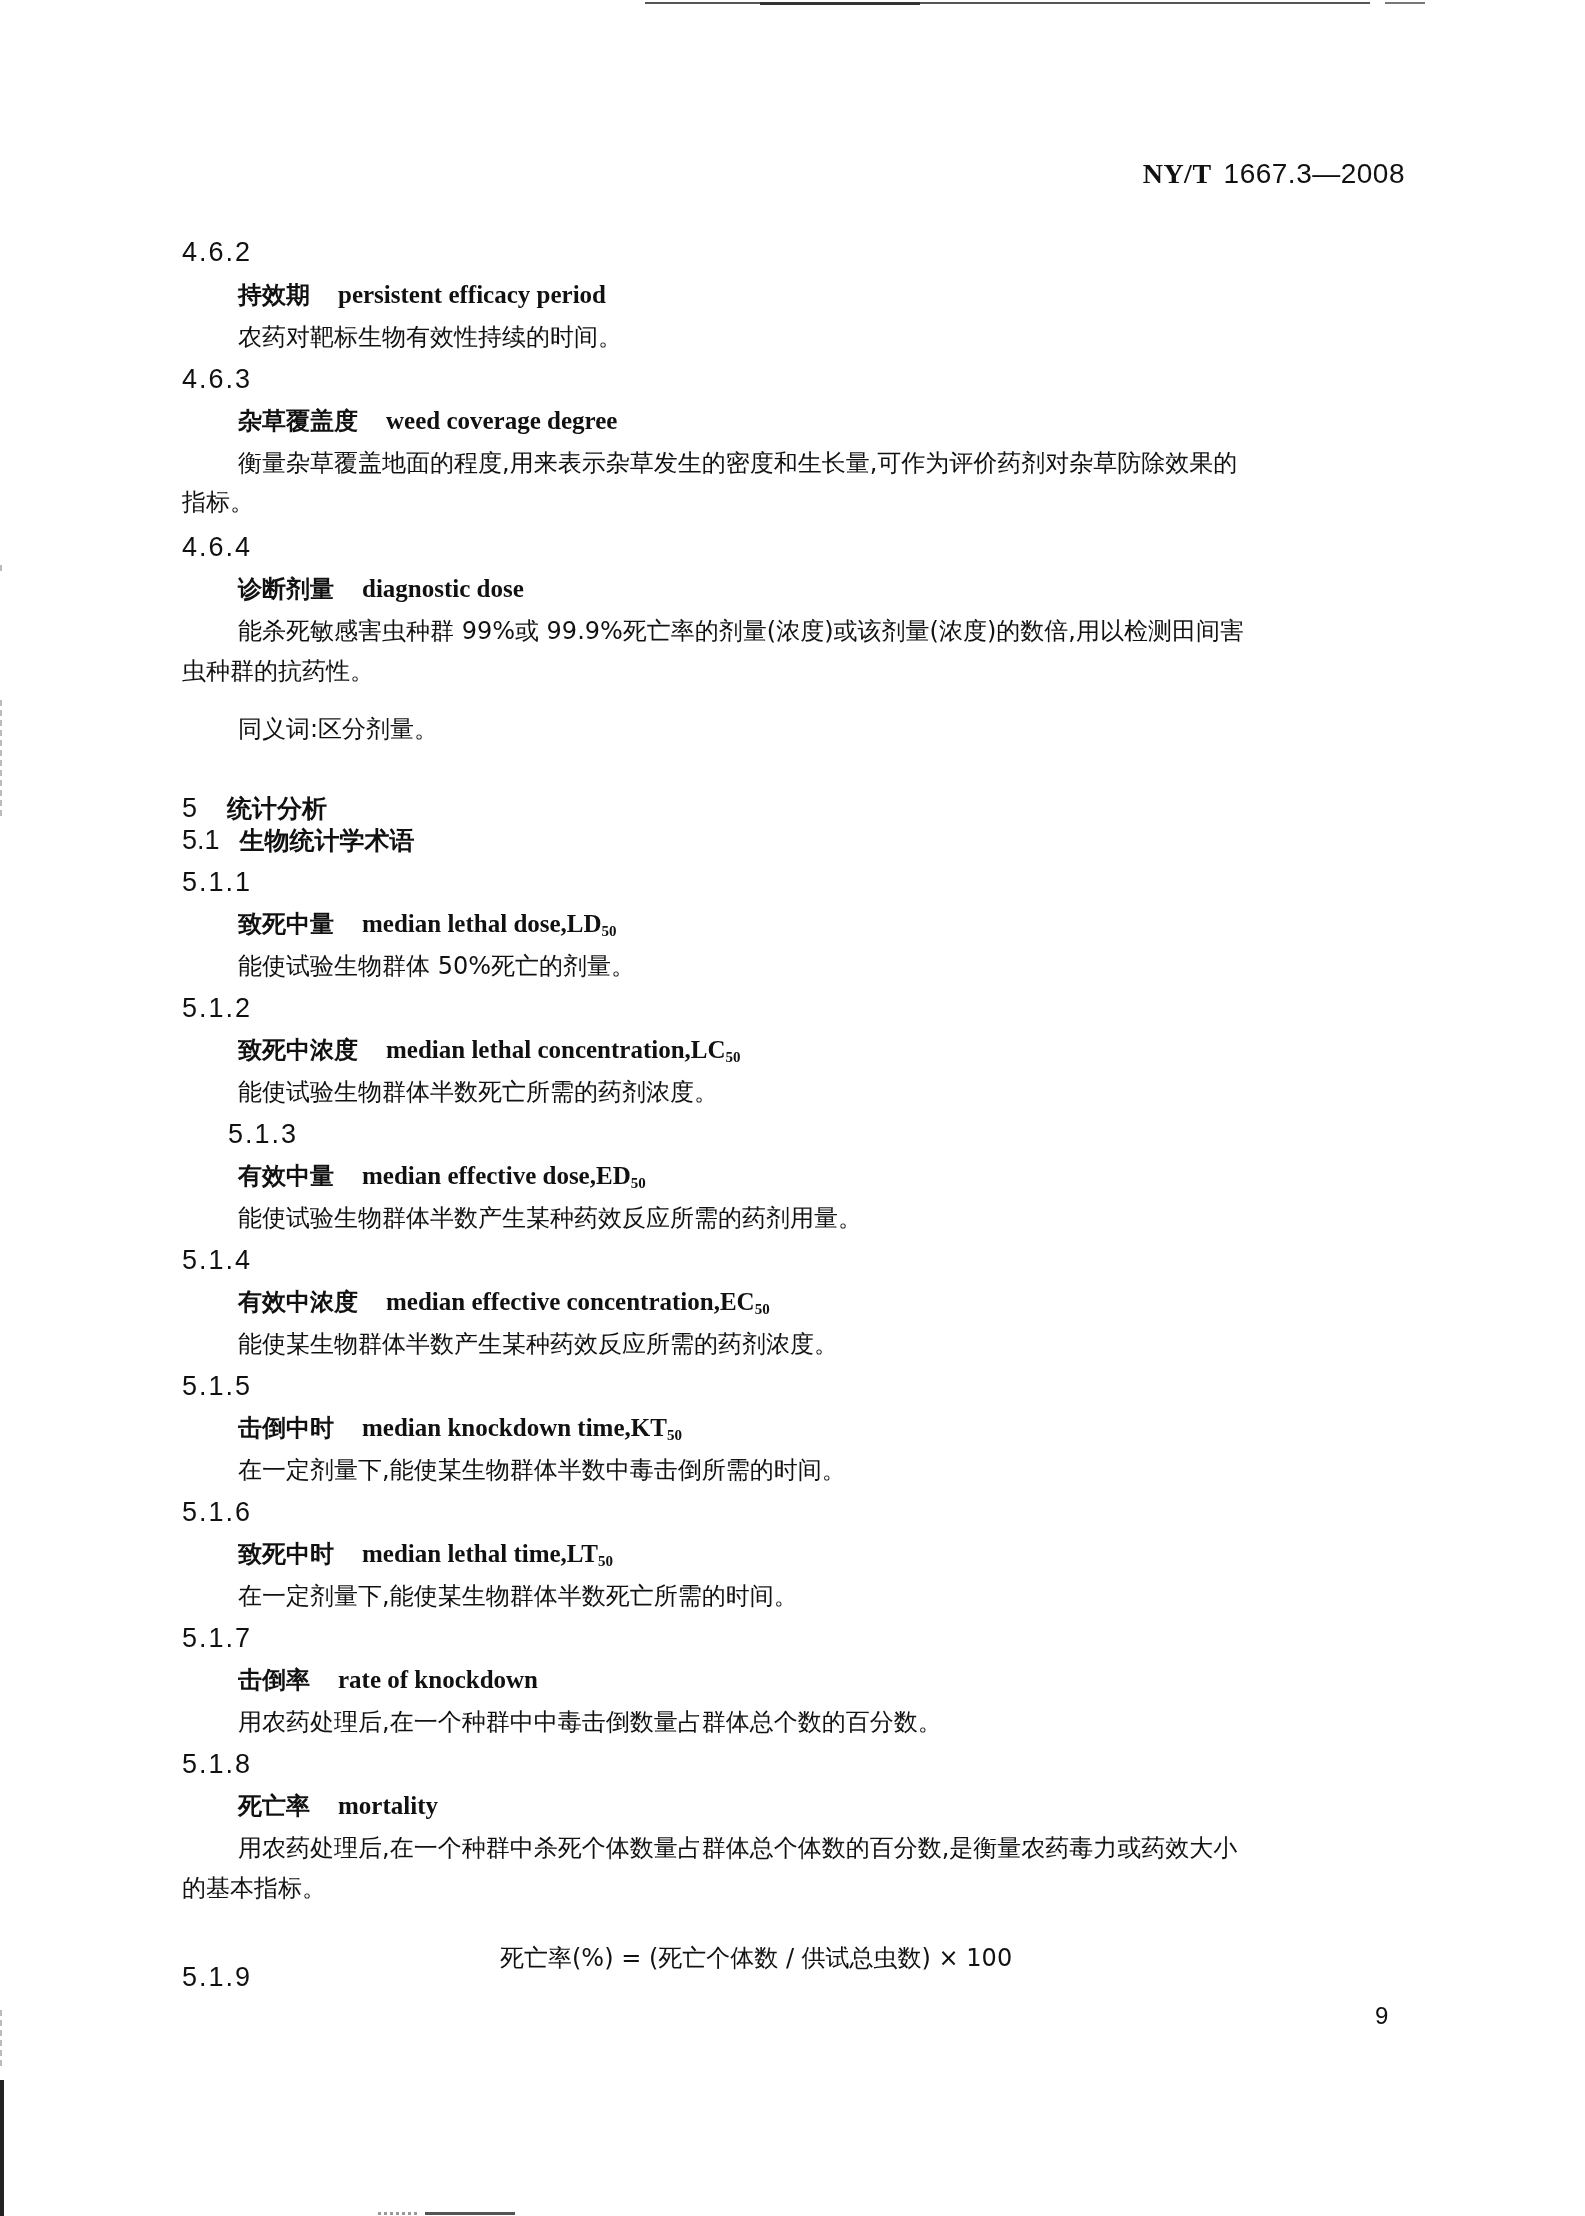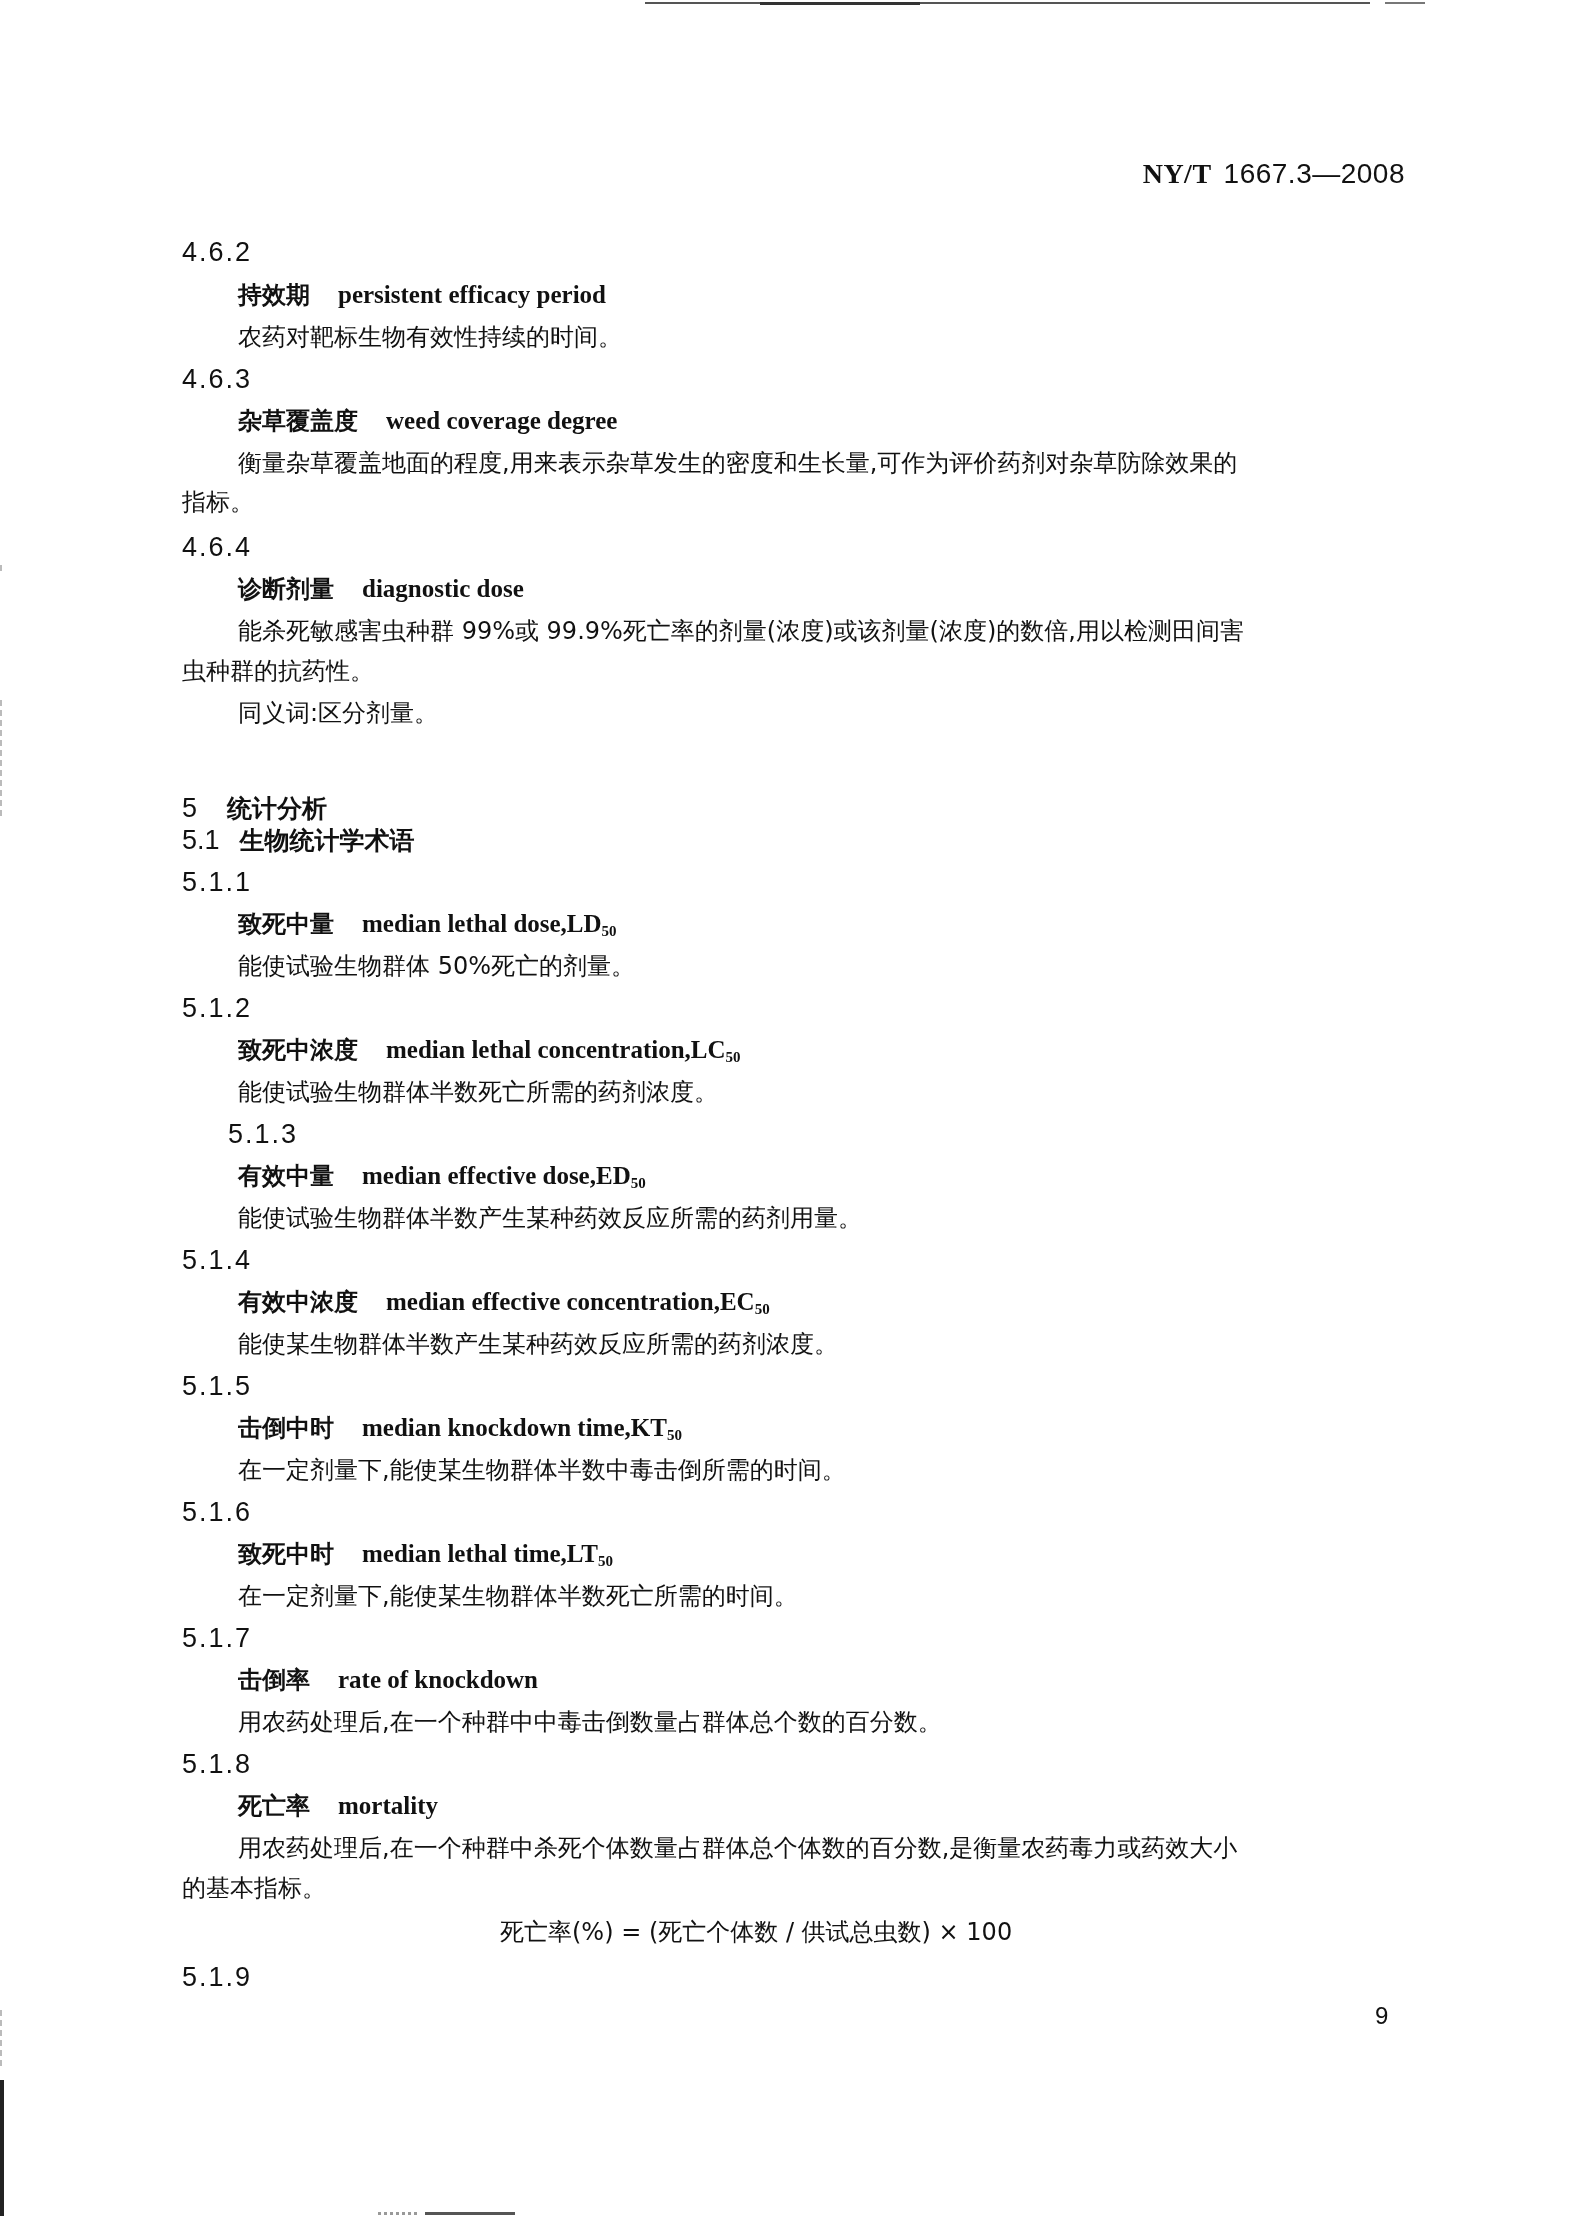--- a/index.html
+++ b/index.html
@@ -17,21 +17,21 @@
     .header-code .num { font-family: Liberation Sans, sans-serif; margin-left: 12px; }
     .line { position: absolute; white-space: nowrap; font-size: 25px; line-height: 32px; }
     .num-line { left: 182px; font-family: "Liberation Sans", sans-serif; font-size: 27px; letter-spacing: 2px; }
     .term-line { left: 238px; font-family: "Liberation Serif", serif; font-weight: bold; font-size: 25px; }
     .term-line .zh { font-family: "DejaVu Sans", sans-serif; font-weight: bold; margin-right: 28px; font-size: 24px; }
     .term-line sub { font-size: 15px; vertical-align: -4px; line-height: 0; }
     .def-line { left: 238px; font-family: "DejaVu Sans", sans-serif; font-size: 24px; }
     .def-cont { left: 182px; font-family: "DejaVu Sans", sans-serif; font-size: 24px; }
     .section-title { left: 182px; font-family: "DejaVu Sans", sans-serif; font-weight: bold; font-size: 25px; }
     .section-title .sn { font-family: "Liberation Sans", sans-serif; font-weight: normal; font-size: 27px; margin-right: 30px; }
-    .formula { left: 500px; font-family: "DejaVu Sans", sans-serif; font-size: 24px; }
+    .formula { left: 500px; font-family: "DejaVu Sans", sans-serif; font-size: 24px; margin-top: 26px; }
     .page-num { position: absolute; left: 1375px; top: 2002px; font-family: "Liberation Sans", sans-serif; font-size: 24px; }
   </style>
 </head>
 <body>
 
 <div class="page">
 
   <div class="top-rule"></div>
   <div class="top-rule-b"></div>
   <div class="top-rule-c"></div>
@@ -58,21 +58,21 @@
   </div>
   <div class="line def-line" style="top:447px;">衡量杂草覆盖地面的程度,用来表示杂草发生的密度和生长量,可作为评价药剂对杂草防除效果的</div>
   <div class="line def-cont" style="top:486px;">指标。</div>
 
   <div class="line num-line" style="top:531px;">4.6.4</div>
   <div class="line term-line" style="top:573px;">
     <span class="zh">诊断剂量</span><span>diagnostic dose</span>
   </div>
   <div class="line def-line" style="top:615px;">能杀死敏感害虫种群 99%或 99.9%死亡率的剂量(浓度)或该剂量(浓度)的数倍,用以检测田间害</div>
   <div class="line def-cont" style="top:655px;">虫种群的抗药性。</div>
-  <div class="line def-line" style="top:697px;">同义词:区分剂量。</div>
+  <div class="line def-line" style="top:713px;">同义词:区分剂量。</div>
 
   <div class="line section-title" style="top:760px;margin-top:32px;">
     <span class="sn">5</span><span>统计分析</span>
   </div>
 
   <div class="line section-title" style="top:824px;">
     <span class="sn" style="margin-right:20px;">5.1</span><span>生物统计学术语</span>
   </div>
 
   <div class="line num-line" style="top:866px;">5.1.1</div>

